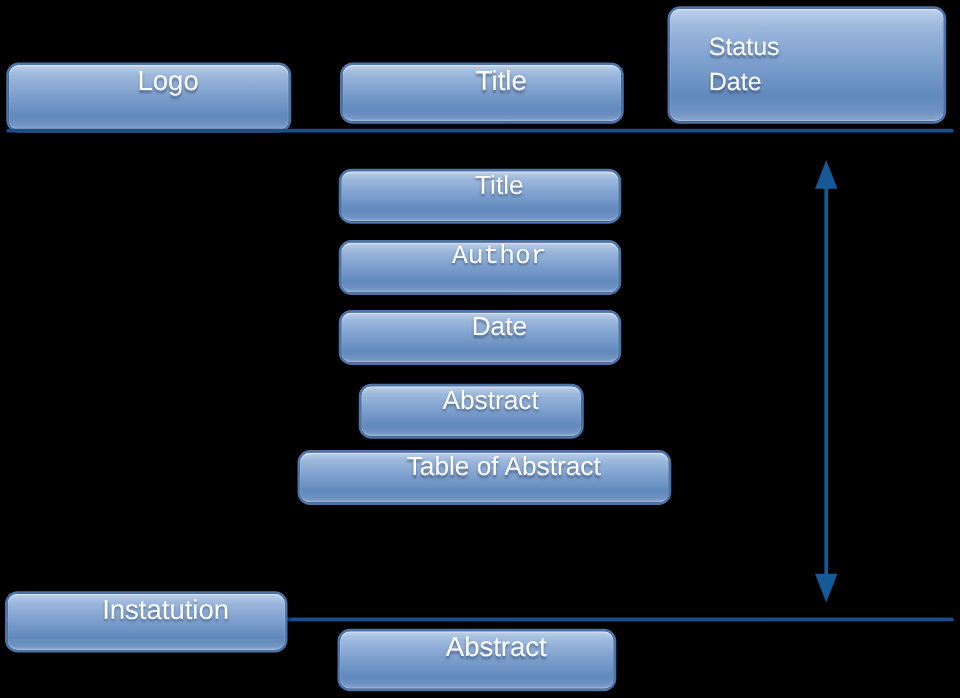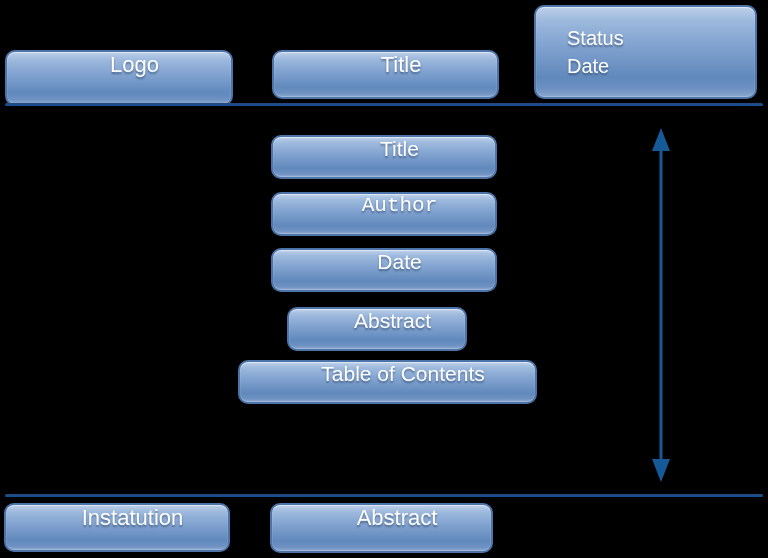--- a/index.html
+++ b/index.html
@@ -83,32 +83,32 @@
 
   <div class="box mid-label" style="left:271px; top:248px; width:226px; height:44px;">
     <span>Date</span>
   </div>
 
   <div class="box mid-label" style="left:287px; top:307px; width:180px; height:44px;">
     <span>Abstract</span>
   </div>
 
   <div class="box mid-label" style="left:238px; top:360px; width:299px; height:44px;">
-    <span>Table of Contents</span>
+    <span>Table of Abstract</span>
   </div>
 
   <svg class="arrow-layer" width="768" height="558" viewBox="0 0 768 558">
     <line x1="661" y1="147" x2="661" y2="463" stroke-width="3" stroke="#155a96"></line>
     <polygon points="661,128 652,151 670,151" fill="#155a96"></polygon>
     <polygon points="661,482 652,459 670,459" fill="#155a96"></polygon>
   </svg>
 
   <div class="hline" style="left:5px; top:494px; width:758px;"></div>
 
-  <div class="box big-label" style="left:4px; top:503px; width:226px; height:49px;">
+  <div class="box big-label" style="left:4px; top:473px; width:226px; height:49px;">
     <span>Instatution</span>
   </div>
 
   <div class="box big-label" style="left:270px; top:503px; width:223px; height:50px;">
     <span>Abstract</span>
   </div>
 
 
 </div>
 

